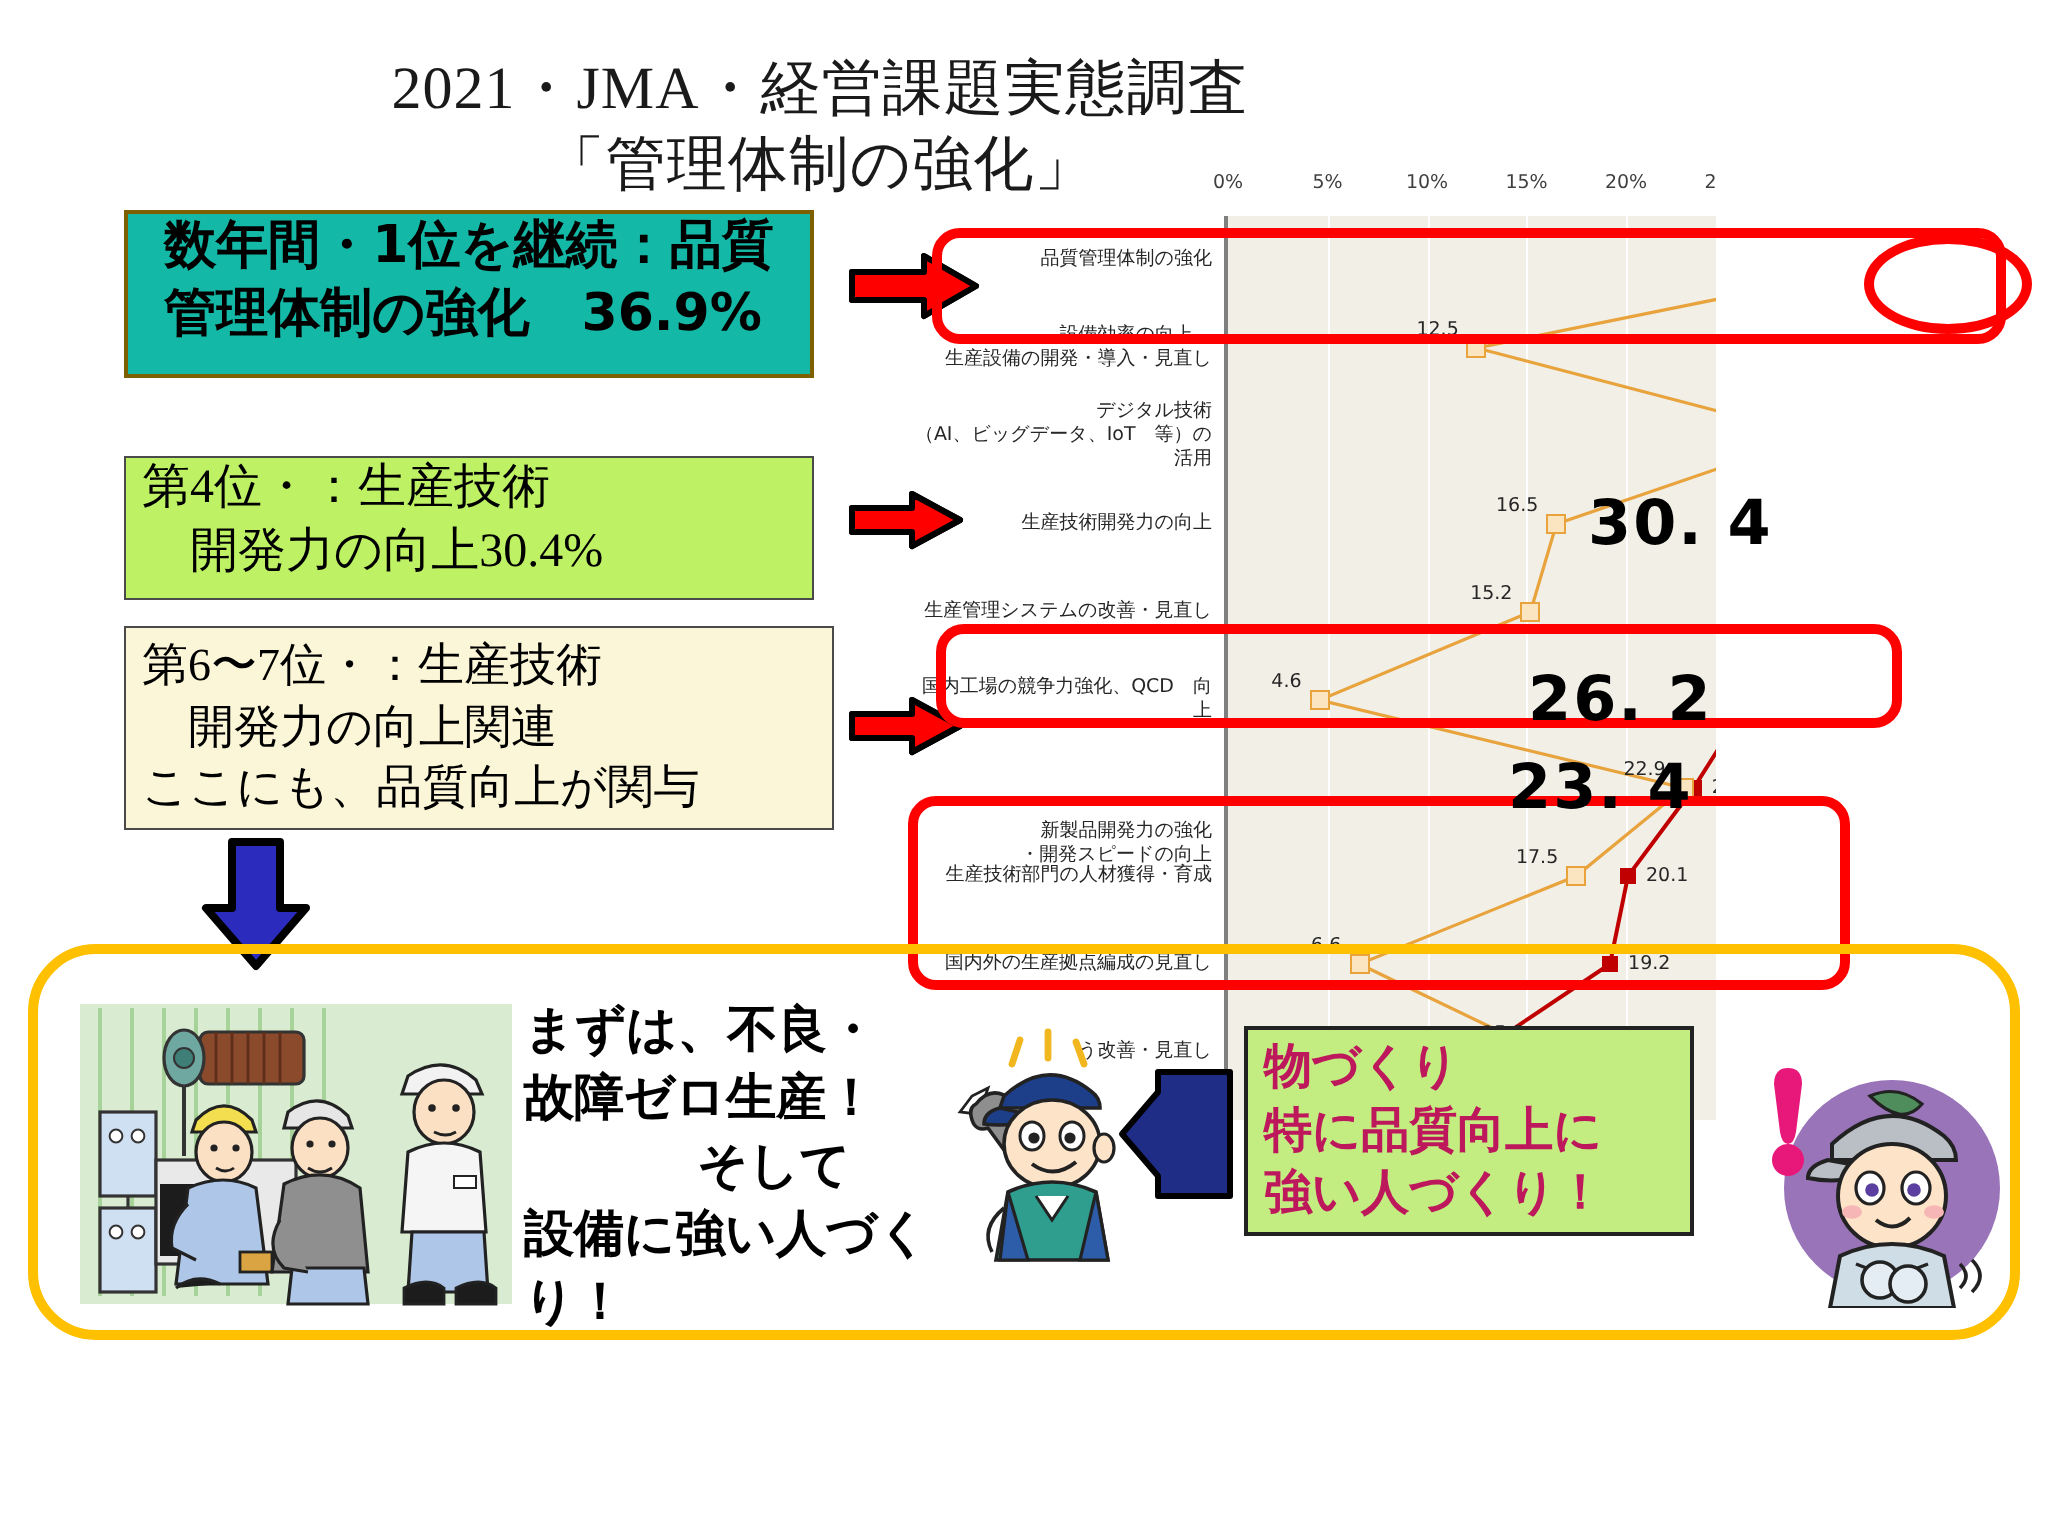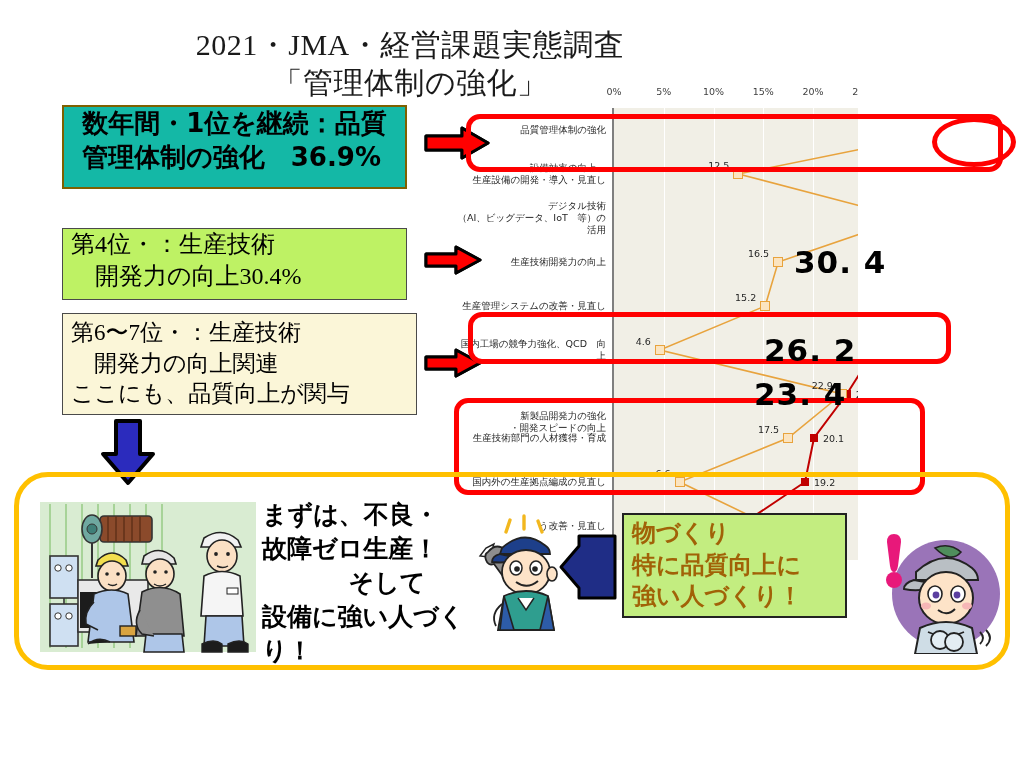--- a/index.html
+++ b/index.html
@@ -38,21 +38,21 @@
     left:62px;top:313px;width:355px;height:102px;
     background:#fbf6d8;border:1px solid #4a4a4a;
     display:flex;align-items:center;
     font-family:"Liberation Serif","DejaVu Serif",serif;
     font-size:23px;line-height:1.34;color:#000;padding:0 8px;
   }
   #callout-green{
     left:622px;top:513px;width:225px;height:105px;
     background:#c3ed80;border:2px solid #222;
     display:flex;align-items:center;
-    font-size:24px;font-weight:bold;line-height:1.32;color:#a16207;
+    font-size:24px;font-weight:bold;line-height:1.32;color:#be185d;
     font-family:"DejaVu Sans",sans-serif;padding:0 8px;
     z-index:40;
   }
 
   
   .arrow-right{filter:drop-shadow(0 0 0 #000);}
   #blue-arrow{left:98px;top:418px;}
 
   
   #bottom-frame{

